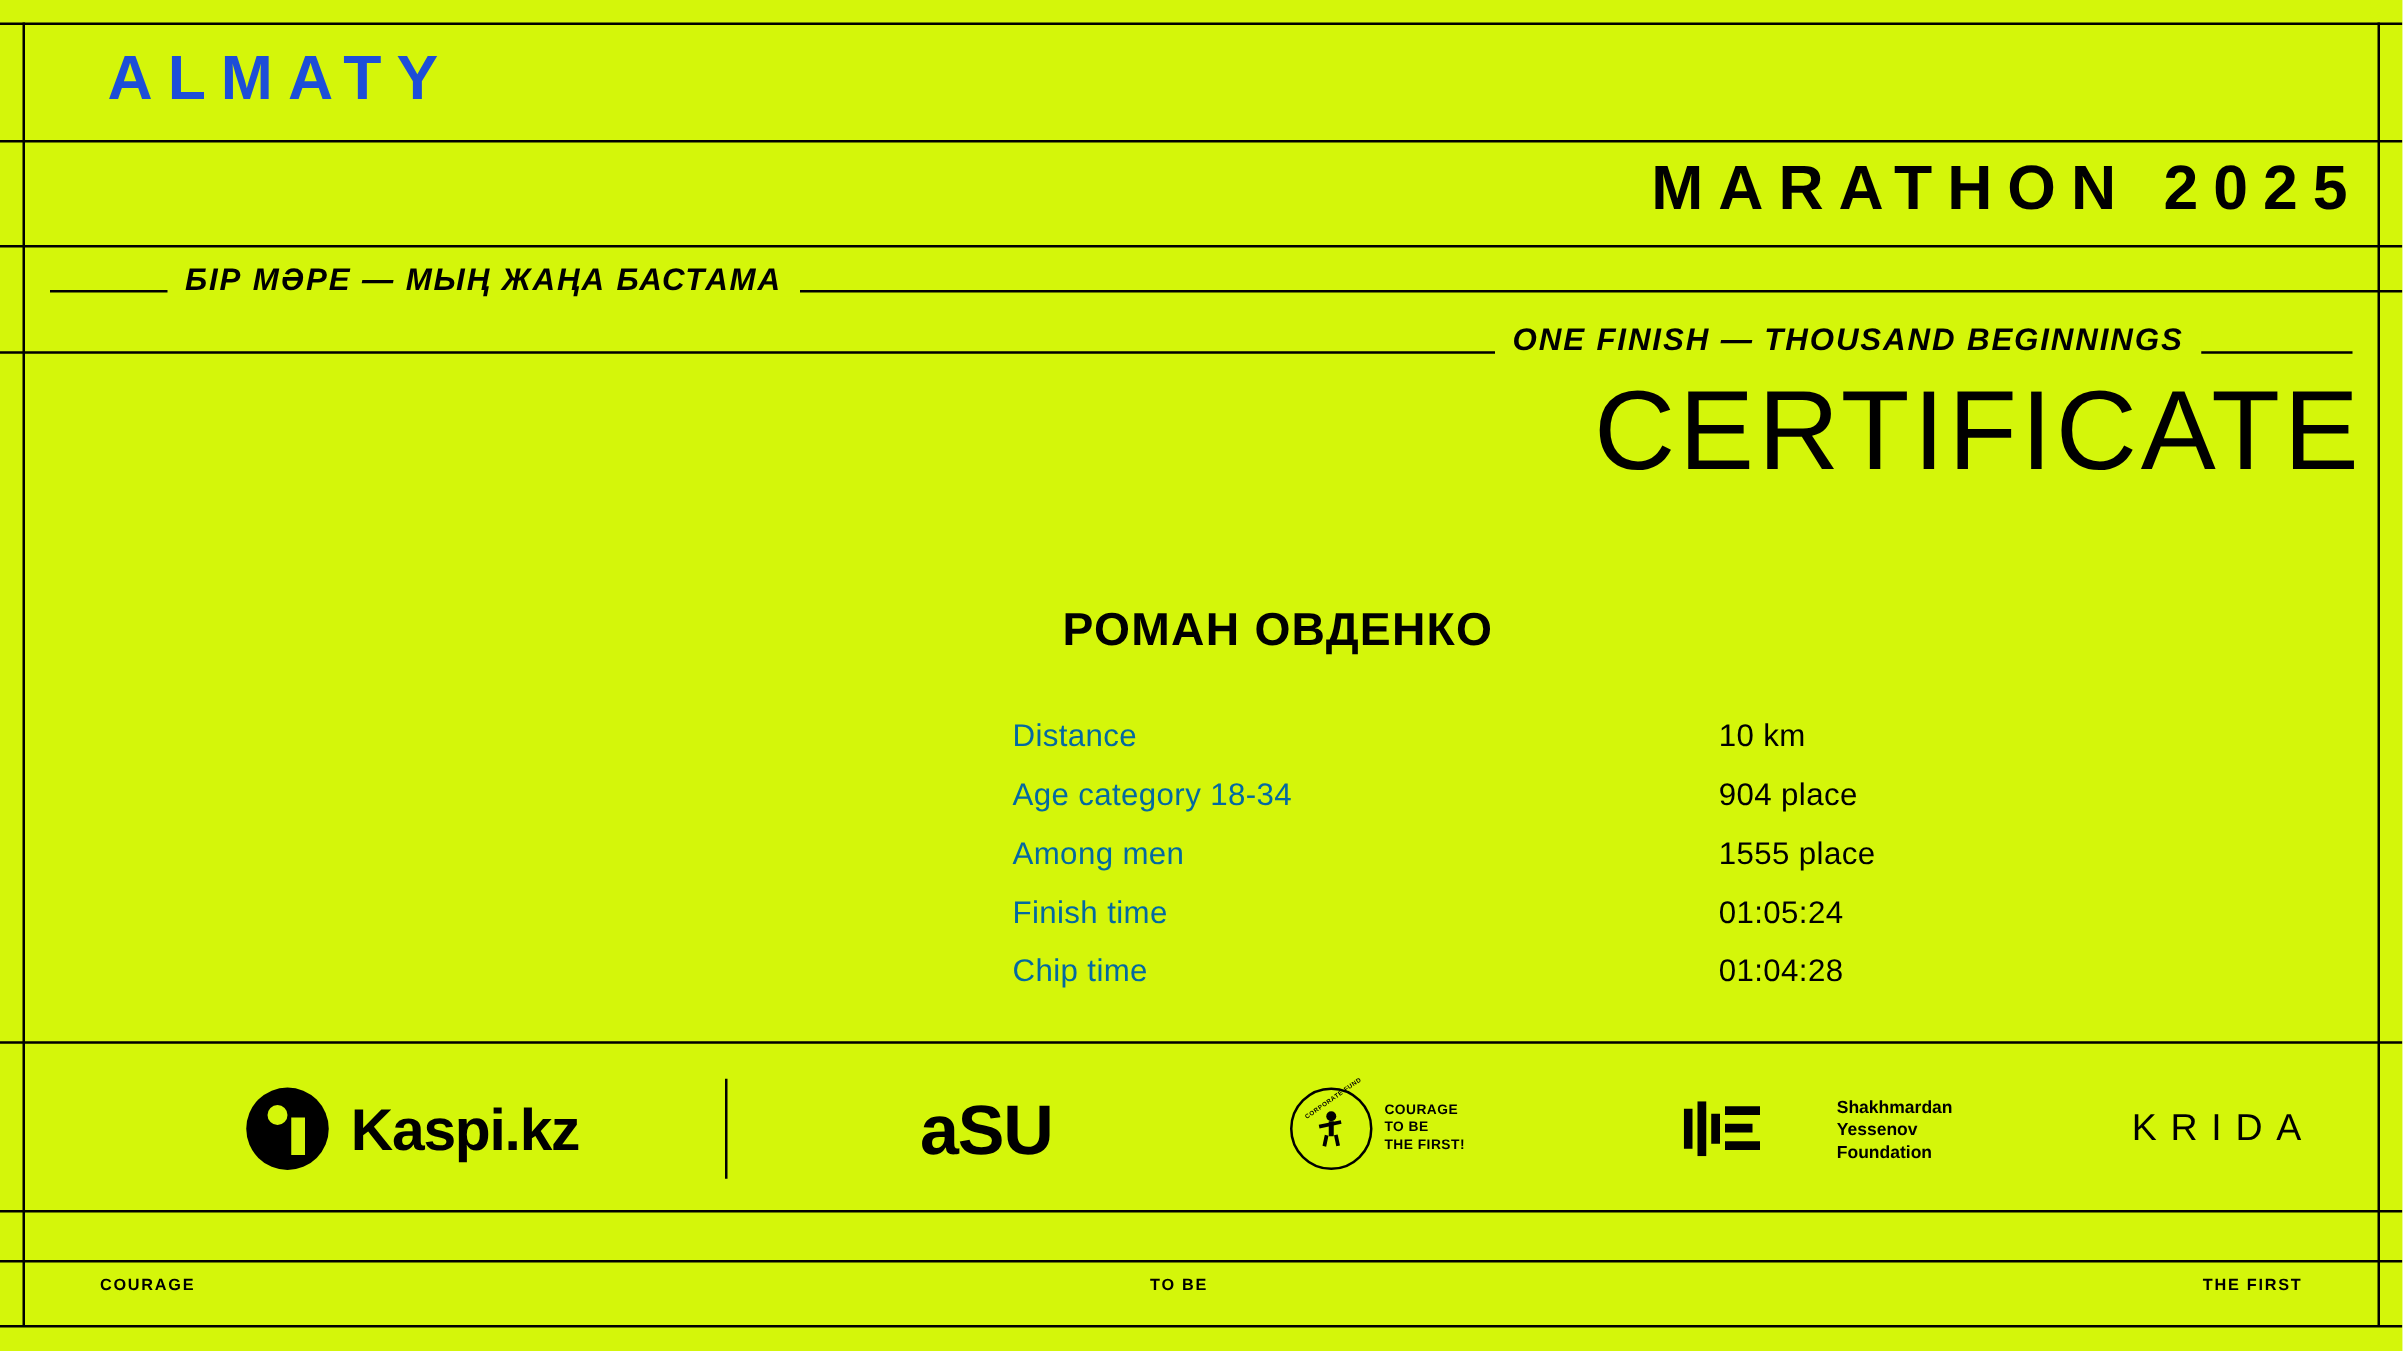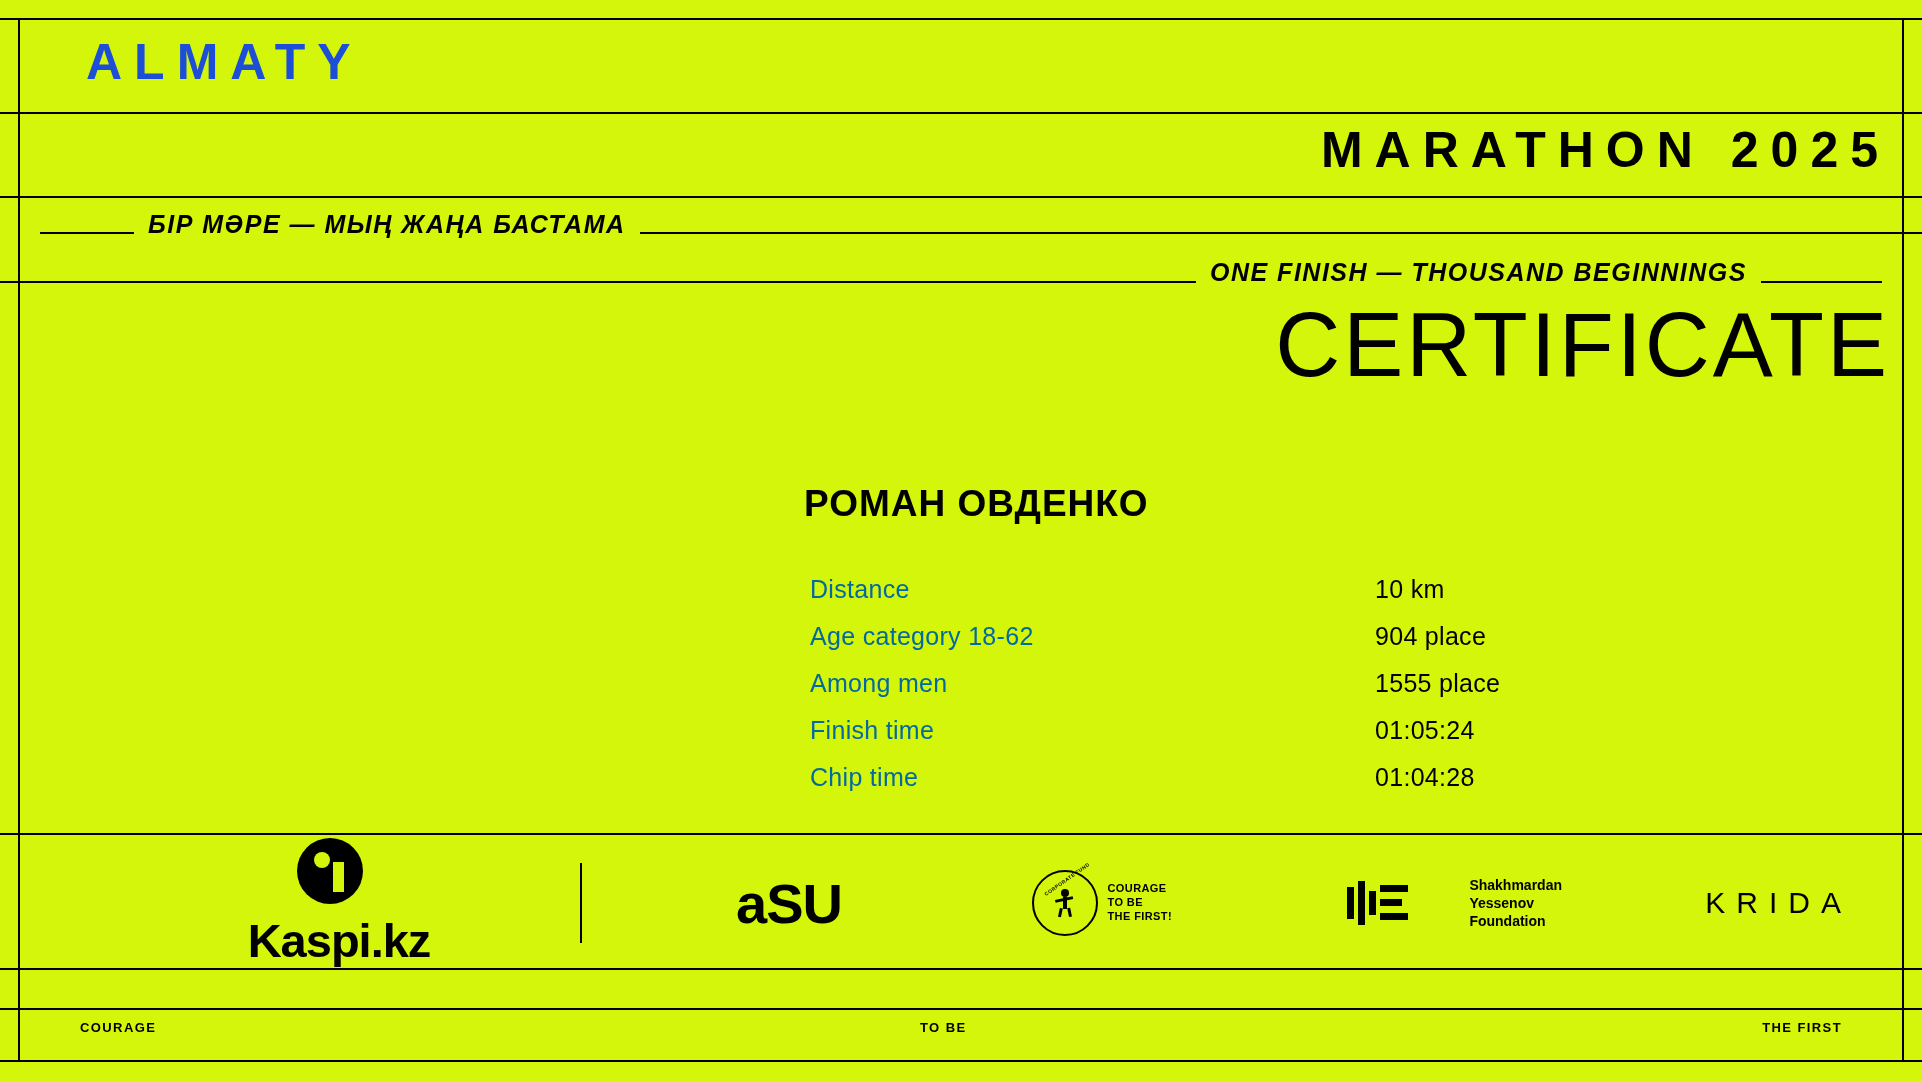--- a/index.html
+++ b/index.html
@@ -87,21 +87,21 @@
     font-size: 90px;
     font-weight: 400;
     letter-spacing: 3px;
     color: #000;
     line-height: 1;
     text-align: right;
   }
 
   .runner-name {
     position: absolute;
-    left: 804px;
+    left: 850px;
     top: 485px;
     font-size: 37px;
     font-weight: 700;
     letter-spacing: 1px;
     color: #000;
     line-height: 1;
   }
 
   .results {
     position: absolute;
@@ -135,21 +135,21 @@
     height: 130px;
     display: flex;
     align-items: center;
   }
   .sp {
     display: flex;
     align-items: center;
     justify-content: flex-end;
     height: 100%;
   }
-  .sp-kaspi { width: 500px; justify-content: space-between; padding-left: 80px; flex-direction: column; }
+  .sp-kaspi { width: 500px; justify-content: center; padding-left: 80px; }
   .sp-div { width: 2px; height: 80px; background: #000; }
   .sp-asu { width: 260px; }
   .sp-cf { width: 330px; }
   .sp-sye { width: 390px; }
   .sp-krida { flex: 1; justify-content: flex-end; padding-right: 70px; }
 
   .kaspi-text {
     font-size: 47px;
     font-weight: 700;
     color: #000;
@@ -267,21 +267,21 @@
   <div class="certificate-word">CERTIFICATE</div>
 
   <div class="runner-name">РОМАН ОВДЕНКО</div>
 
   <div class="results">
     <div class="res-row">
       <div class="res-label">Distance</div>
       <div class="res-value">10 km</div>
     </div>
     <div class="res-row">
-      <div class="res-label">Age category 18-62</div>
+      <div class="res-label">Age category 18-34</div>
       <div class="res-value">904 place</div>
     </div>
     <div class="res-row">
       <div class="res-label">Among men</div>
       <div class="res-value">1555 place</div>
     </div>
     <div class="res-row">
       <div class="res-label">Finish time</div>
       <div class="res-value">01:05:24</div>
     </div>

